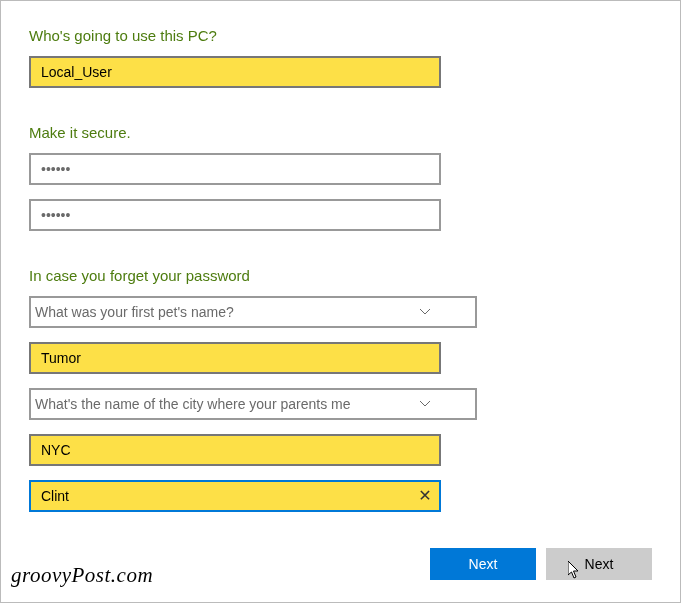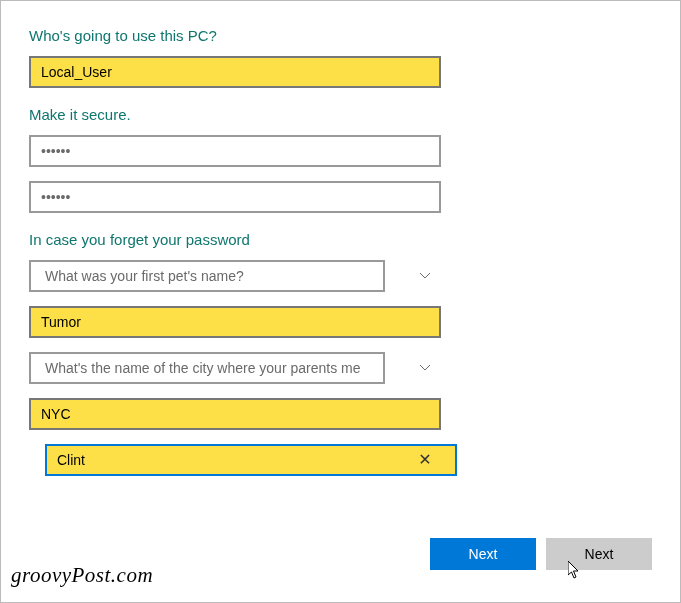--- a/index.html
+++ b/index.html
@@ -15,21 +15,21 @@
       width: 681px;
       height: 603px;
       border: 1px solid #bbb;
       position: relative;
     }
     .container {
       padding: 26px 28px 0 28px;
     }
     .section-label {
       font-size: 15px;
-      color: #0f766e;
+      color: #4d7c0f;
       margin-bottom: 12px;
     }
     .field-wrap {
       margin-bottom: 14px;
     }
     .text-input {
       width: 412px;
       height: 32px;
       border: 2px solid #777;
       padding: 0 10px;
@@ -39,32 +39,31 @@
       background: #fde047;
     }
     .text-input.disabled-look {
       color: #6a6a6a;
       border: 2px solid #999;
       background: #fff;
     }
     .text-input.focused {
       border: 2px solid #0078d7;
       padding-right: 30px;
-      margin-left: 16px;
     }
     .select-wrap {
       position: relative;
       width: 412px;
       margin-bottom: 14px;
     }
     .select-box {
-      width: 356px;
+      width: 448px;
       height: 32px;
       border: 2px solid #999;
-      padding: 0 28px 0 14px;
+      padding: 0 28px 0 4px;
       font-size: 14px;
       font-family: inherit;
       background: #fff;
       color: #6a6a6a;
       display: flex;
       align-items: center;
       cursor: pointer;
       overflow: hidden;
       white-space: nowrap;
     }
@@ -92,21 +91,21 @@
       height: 16px;
       display: flex;
       align-items: center;
       justify-content: center;
       font-size: 16px;
       color: #333;
       line-height: 1;
     }
     .button-row {
       position: absolute;
-      bottom: 32px;
+      bottom: 22px;
       right: 28px;
       display: flex;
       gap: 10px;
     }
     .btn {
       width: 106px;
       height: 32px;
       border: none;
       font-family: inherit;
       font-size: 14px;
@@ -134,21 +133,21 @@
       letter-spacing: 0.5px;
       pointer-events: none;
     }
     .cursor {
       position: absolute;
       bottom: 18px;
       right: 98px;
       pointer-events: none;
     }
     .gap-top-sm {
-      margin-top: 18px;
+      margin-top: 36px;
     }
   </style>
 </head>
 <body>
 
 <div class="container">
 
   <div class="section-label">Who's going to use this PC?</div>
   <div class="field-wrap">
     <input type="text" class="text-input" value="Local_User" style="">

